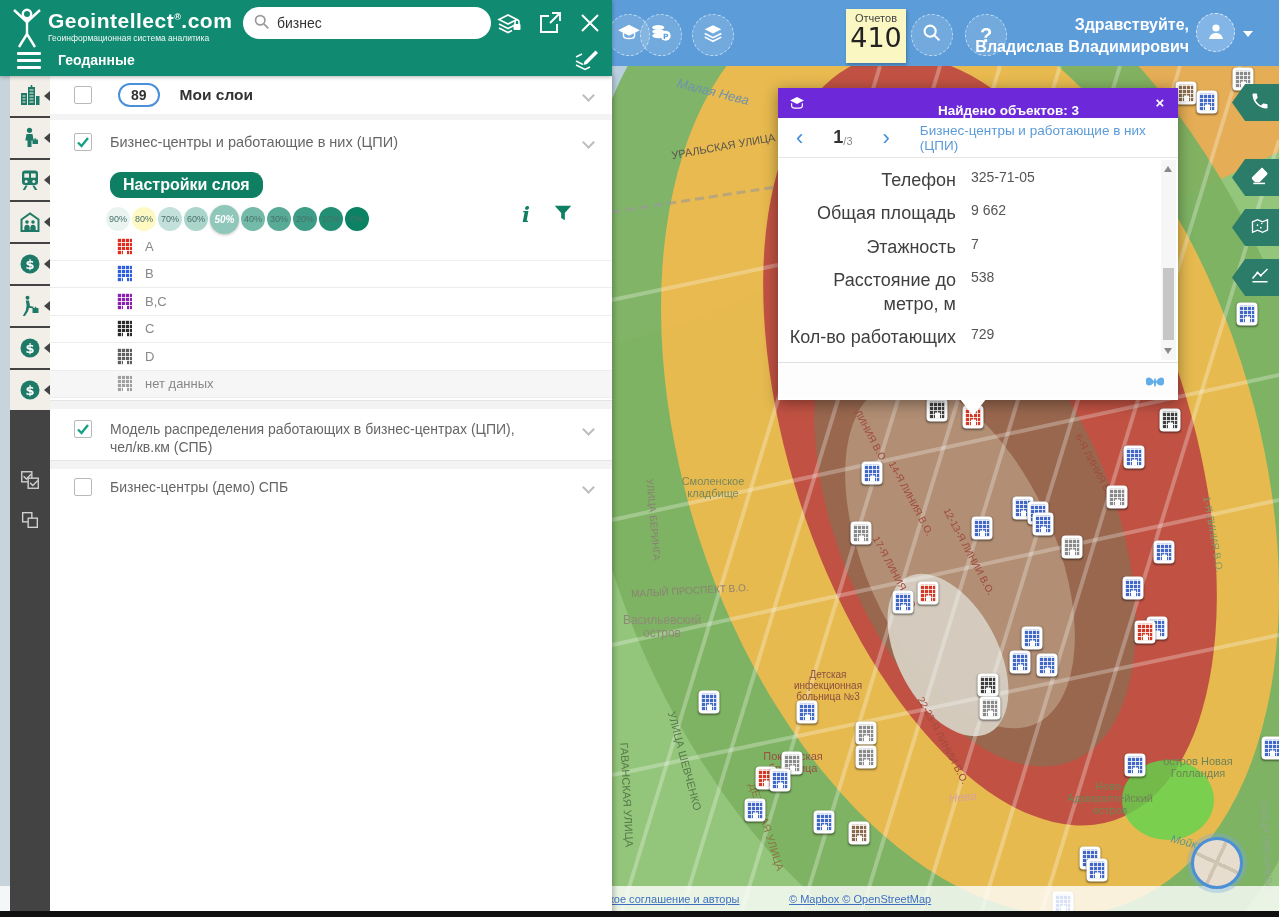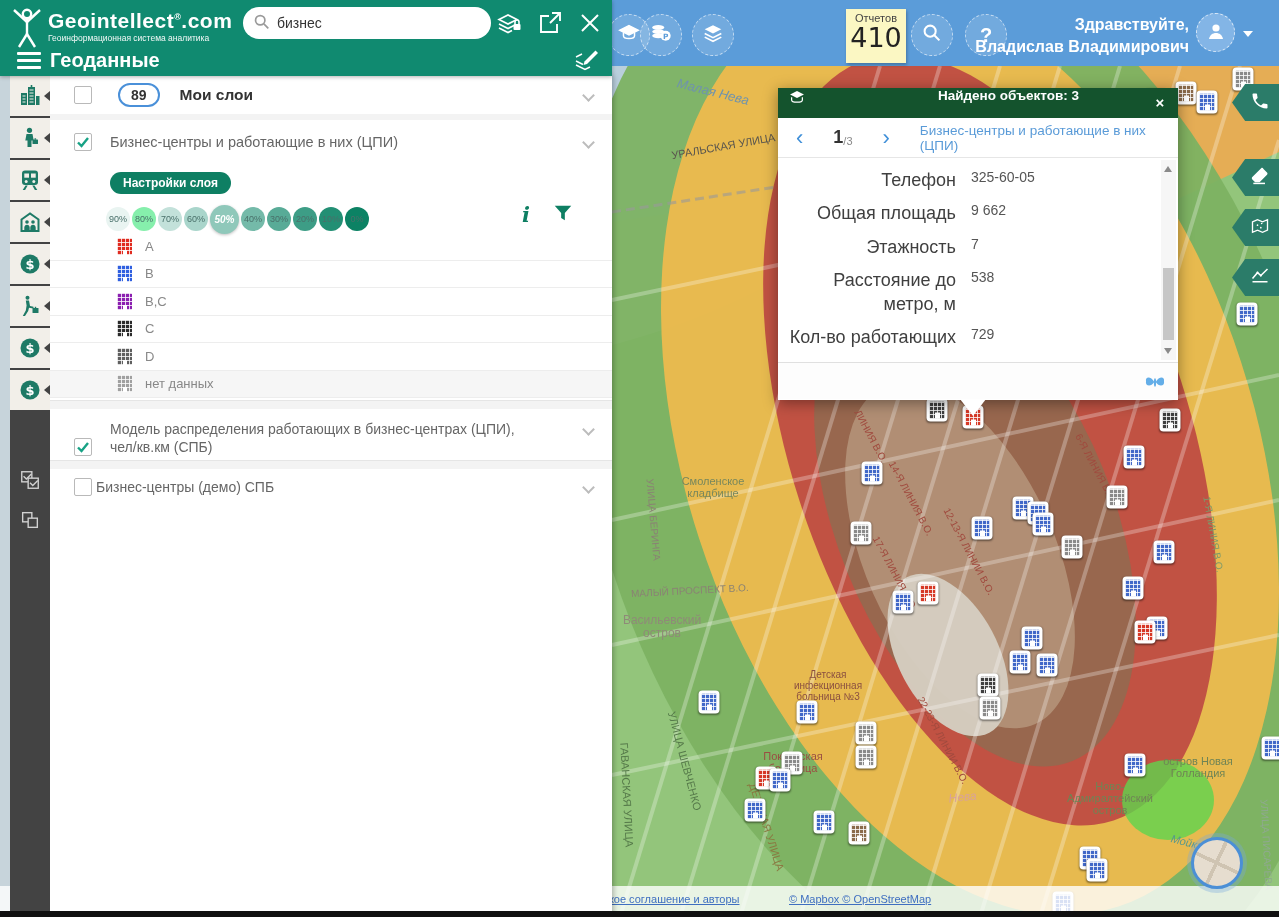--- a/index.html
+++ b/index.html
@@ -51,21 +51,21 @@
   #logo-title{font-size:21px;font-weight:bold;letter-spacing:.5px;line-height:1.4;}
   #logo-title sup{font-size:9px;}
   #logo-sub{font-size:8.5px;opacity:.95;margin-top:-2px;}
   #searchpill{position:absolute;left:243px;top:7px;width:248px;height:32px;background:#fff;border-radius:16px;display:flex;align-items:center;padding:0 10px;}
   #searchpill svg{width:17px;height:17px;flex:none;}
   #searchpill input{border:none;outline:none;font-size:14px;color:#333;margin-left:7px;width:190px;background:transparent;font-family:"Liberation Sans",sans-serif;}
   .hicon{position:absolute;top:10px;width:26px;height:26px;cursor:pointer;}
   #row2{position:absolute;left:0;top:44px;width:612px;height:32px;display:flex;align-items:center;}
   #burger{margin-left:17px;width:24px;height:17px;display:flex;flex-direction:column;justify-content:space-between;cursor:pointer;}
   #burger i{display:block;height:3px;background:#fff;border-radius:1px;}
-  #panel-title{margin-left:9px;color:#fff;font-size:20px;font-weight:bold;}
+  #panel-title{margin-left:17px;color:#fff;font-size:14px;font-weight:bold;}
   #layers-edit{position:absolute;right:12px;top:3px;width:26px;height:26px;cursor:pointer;}
 
   
   #side-dark{position:absolute;left:10px;top:76px;width:40px;height:841px;background:#434343;z-index:6;}
   .scell{position:relative;width:40px;height:40px;background:#f2efe9;margin-bottom:2px;display:flex;align-items:center;justify-content:center;cursor:pointer;}
   .scell svg{width:24px;height:24px;}
   .scell::after{content:"";position:absolute;right:0;top:50%;transform:translateY(-50%);border-top:5px solid transparent;border-bottom:5px solid transparent;border-right:6px solid #434343;}
   .dcell{width:40px;height:40px;display:flex;align-items:center;justify-content:center;cursor:pointer;}
   .dcell svg{width:22px;height:22px;}
   #side-dark .spacer{height:48px;}
@@ -76,42 +76,42 @@
   .cb.checked svg{position:absolute;left:1px;top:1px;width:14px;height:14px;}
   .chev{width:9px;height:9px;border-right:2px solid #bcbcbc;border-bottom:2px solid #bcbcbc;transform:rotate(45deg);cursor:pointer;flex:none;}
   #row-mylayers{position:absolute;left:0;top:0;width:562px;height:44px;display:flex;align-items:center;padding-left:24px;border-bottom:6px solid #f3f3f3;}
   #badge89{margin-left:26px;border:2px solid #4a90d9;border-radius:14px;padding:2px 11px;font-size:14px;font-weight:bold;color:#333;}
   #mylayers-label{margin-left:20px;font-size:15.5px;font-weight:bold;color:#333;}
   #row-mylayers .chev{position:absolute;left:534px;}
   #sec-bc{position:absolute;left:0;top:50px;width:562px;}
   #bc-head{display:flex;align-items:center;padding-left:24px;height:32px;position:relative;}
   #bc-label{margin-left:18px;font-size:14.5px;color:#666;}
   #bc-head .chev{position:absolute;left:534px;}
-  #settings-btn{position:absolute;left:60px;top:96px;background:#0e7f63;color:#fff;font-size:12px;font-weight:bold;padding:4px 13px;border-radius:11px;border:none;cursor:pointer;font-family:"Liberation Sans",sans-serif;}
+  #settings-btn{position:absolute;left:60px;top:96px;background:#0e7f63;color:#fff;font-size:16px;font-weight:bold;padding:4px 13px;border-radius:11px;border:none;cursor:pointer;font-family:"Liberation Sans",sans-serif;}
   #opacity-row{position:absolute;left:56px;top:128px;display:flex;align-items:center;height:30px;}
   .opc{width:24px;height:24px;border-radius:50%;margin-right:2px;font-size:9px;display:flex;align-items:center;justify-content:center;color:#49706a;cursor:pointer;flex:none;}
   .opc.sel{width:29px;height:29px;color:#fff;font-weight:bold;font-size:10px;box-shadow:0 1px 3px rgba(0,0,0,.25);font-style:italic;}
   #info-i{position:absolute;left:472px;top:126px;font-family:"DejaVu Serif",serif;font-style:italic;font-weight:bold;font-size:21px;color:#0e7f63;cursor:pointer;}
   #filter-btn{position:absolute;left:502px;top:126px;width:22px;height:22px;cursor:pointer;}
   #legend{position:absolute;left:0;top:157px;width:562px;}
   .lrow{display:flex;align-items:center;height:27.5px;border-bottom:1px solid #ededed;padding-left:67px;cursor:default;}
   .lrow.muted{background:#f6f6f6;}
   .ltext{margin-left:13px;font-size:13px;color:#888;}
   #band1{position:absolute;left:0;top:324px;width:562px;height:9px;background:#f3f3f3;border-top:1px solid #e5e5e5;}
-  #row-model{position:absolute;left:0;top:344px;width:562px;display:flex;align-items:flex-end;padding-left:24px;}
+  #row-model{position:absolute;left:0;top:344px;width:562px;display:flex;align-items:flex-start;padding-left:24px;}
   #model-label{margin-left:18px;font-size:14px;color:#666;width:430px;line-height:1.3;}
   #row-model .chev{position:absolute;left:534px;top:5px;}
   #band2{position:absolute;left:0;top:384px;width:562px;height:9px;background:#f3f3f3;border-top:1px solid #e5e5e5;}
   #row-demo{position:absolute;left:0;top:402px;width:562px;display:flex;align-items:center;padding-left:24px;}
-  #demo-label{margin-left:4px;font-size:14px;color:#666;}
+  #demo-label{margin-left:18px;font-size:14px;color:#666;}
   #row-demo .chev{position:absolute;left:534px;}
 
   
   #popup{position:absolute;left:778px;top:88px;width:400px;height:312px;background:#fff;z-index:8;box-shadow:0 3px 14px rgba(0,0,0,.4);}
-  #popup-head{position:relative;height:30px;background:#14532d;display:flex;align-items:flex-start;gap:32px;}
+  #popup-head{position:relative;height:30px;background:#6d28d9;display:flex;align-items:flex-end;gap:32px;}
   #popup-head .ttl{flex:1;text-align:center;color:#fff;font-size:13.5px;font-weight:bold;}
   #popup-head svg{width:20px;height:20px;margin-left:9px;}
   #popup-close{position:absolute;right:10px;top:7px;color:#fff;font-size:15px;width:16px;height:16px;cursor:pointer;line-height:16px;text-align:center;font-weight:bold;}
   #pager{position:relative;height:40px;border-bottom:1px solid #e6e6e6;display:flex;align-items:center;}
   .pgarrow{color:#3f8fd8;font-size:22px;cursor:pointer;line-height:1;padding:0 4px;}
   #pg-prev{margin-left:14px;}
   #pg-num{margin-left:26px;font-size:18px;font-weight:bold;color:#333;}
   #pg-total{font-size:11px;color:#888;margin-top:6px;}
   #pg-next{margin-left:26px;}
   #popup-link{margin-left:26px;color:#5a9bd8;font-size:13.5px;cursor:pointer;}
@@ -578,21 +578,21 @@
             </svg>
           </span>
         <span id="bc-label">Бизнес-центры и работающие в них (ЦПИ)</span>
         <span class="chev"></span>
       </div>
     </div>
 
     <button id="settings-btn">Настройки слоя</button>
     <div id="opacity-row">
         <span class="opc" style="background-color: rgb(233, 244, 241);">90%</span>
-        <span class="opc" style="background-color: #86efac;">80%</span>
+        <span class="opc" style="background-color: #fef9c3;">80%</span>
         <span class="opc" style="background-color: rgb(195, 225, 218);">70%</span>
         <span class="opc" style="background-color: rgb(169, 213, 203);">60%</span>
         <span class="opc sel" style="background-color: rgb(143, 200, 186);">50%</span>
         <span class="opc" style="background-color: rgb(116, 186, 169);">40%</span>
         <span class="opc" style="background-color: rgb(88, 171, 151);">30%</span>
         <span class="opc" style="background-color: rgb(61, 157, 134);">20%</span>
         <span class="opc" style="background-color: rgb(34, 143, 116);">10%</span>
         <span class="opc" style="background-color: rgb(12, 130, 100);">0%</span>
       </div>
     <span id="info-i">i</span>
@@ -661,21 +661,21 @@
       <span class="pgarrow" id="pg-prev">‹</span>
       <span id="pg-num">1</span>
       <span id="pg-total">/3</span>
       <span class="pgarrow" id="pg-next">›</span>
       <span id="popup-link">Бизнес-центры и работающие в них (ЦПИ)</span>
     </div>
     <div id="popup-body">
       <div id="popup-rows">
           <div class="prow">
             <div class="plabel">Телефон</div>
-            <div class="pvalue">325-60-05</div>
+            <div class="pvalue">325-71-05</div>
           </div>
           <div class="prow">
             <div class="plabel">Общая площадь</div>
             <div class="pvalue">9 662</div>
           </div>
           <div class="prow">
             <div class="plabel">Этажность</div>
             <div class="pvalue">7</div>
           </div>
           <div class="prow">

